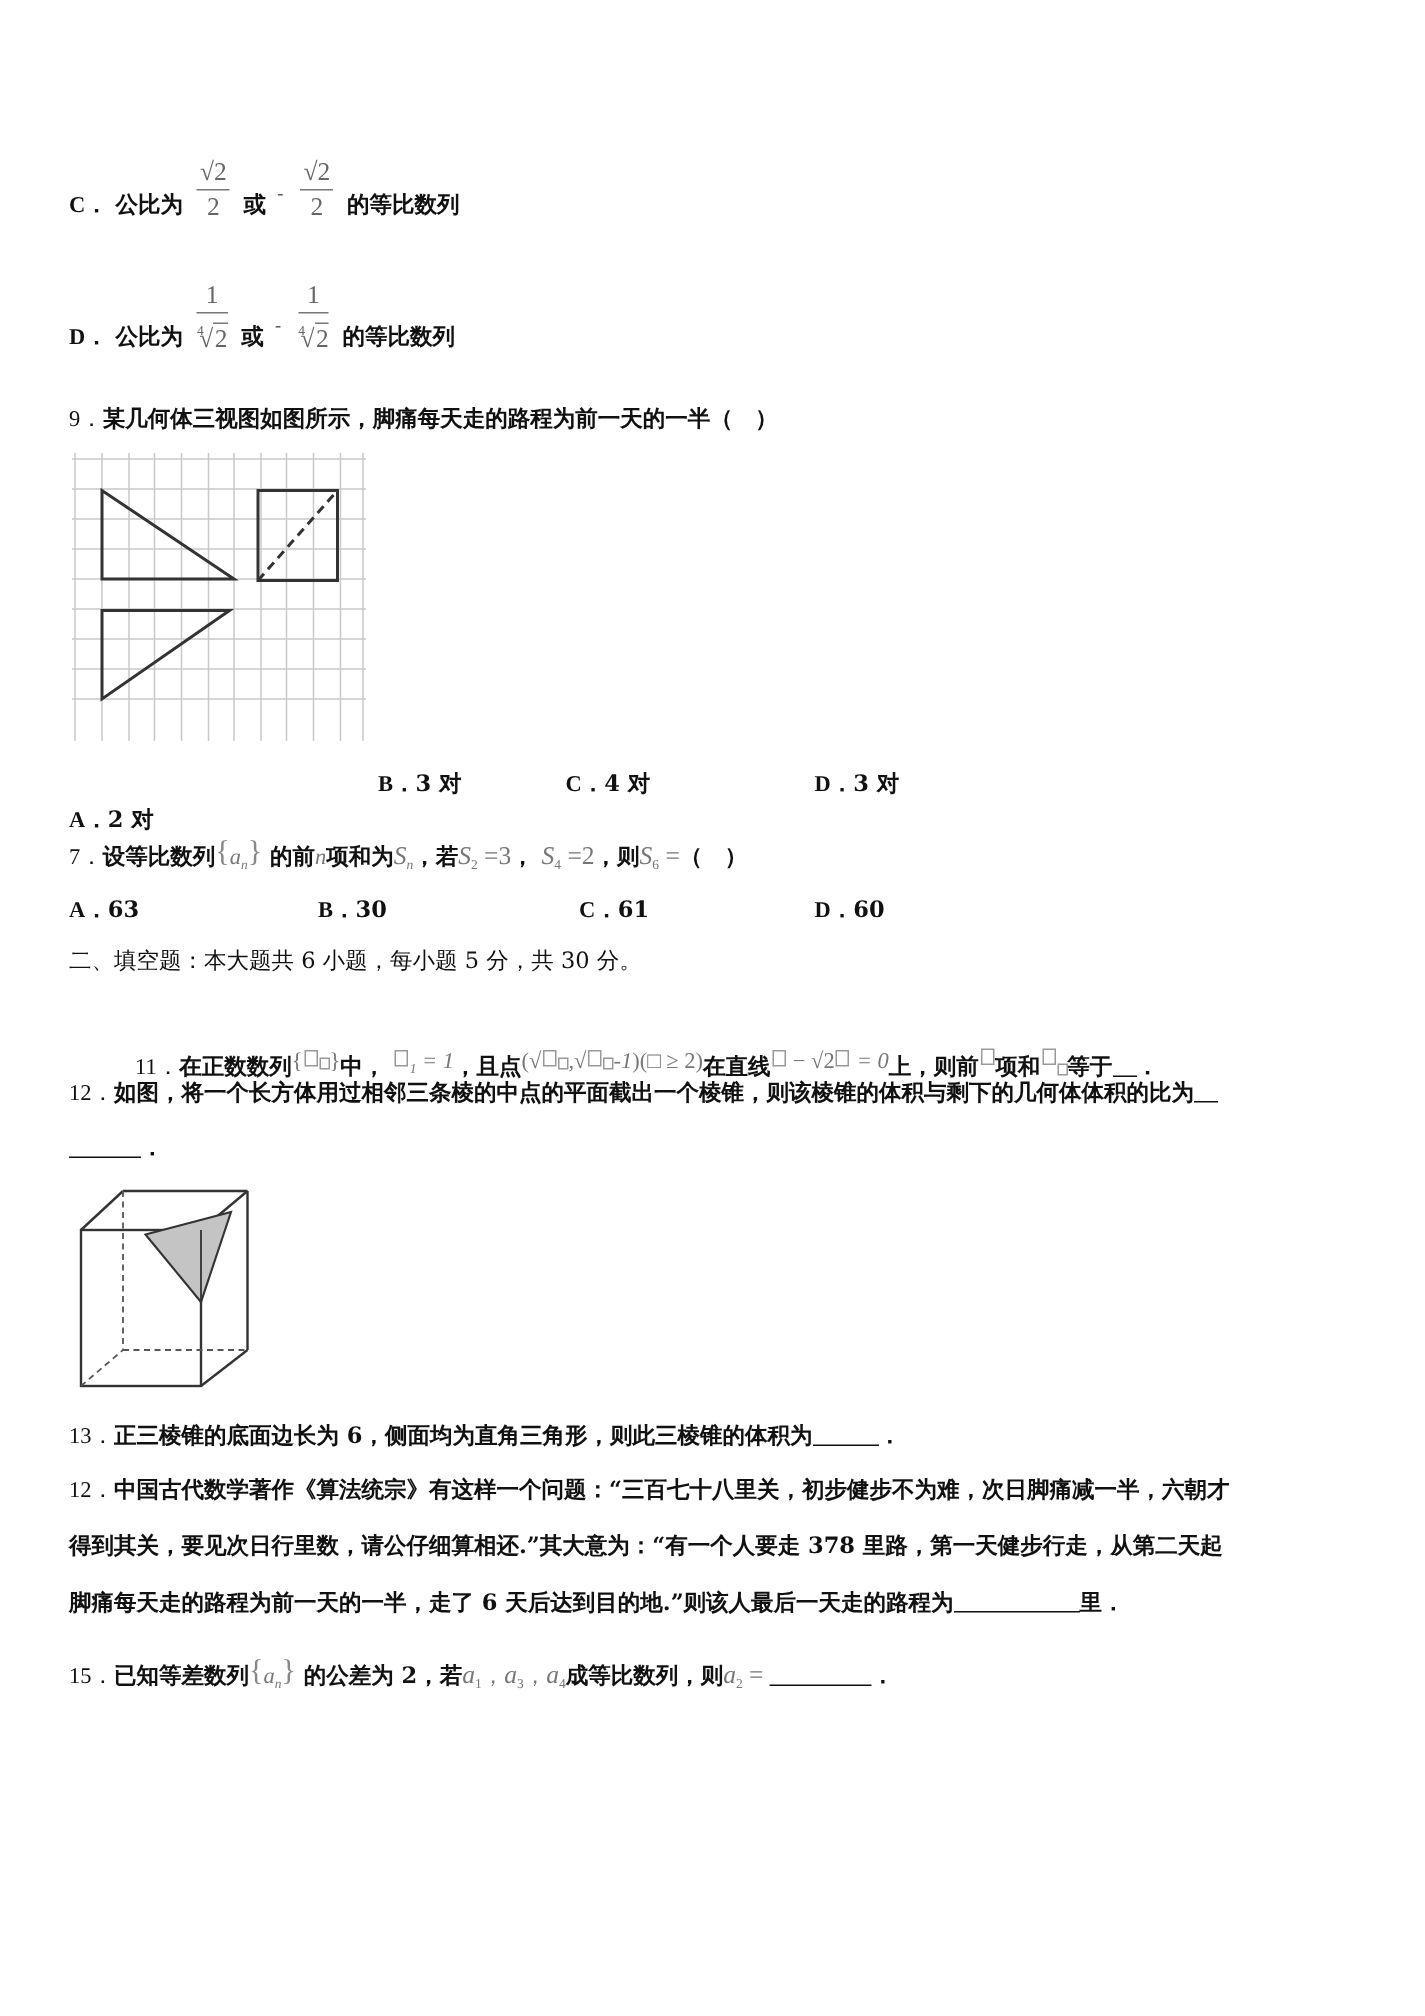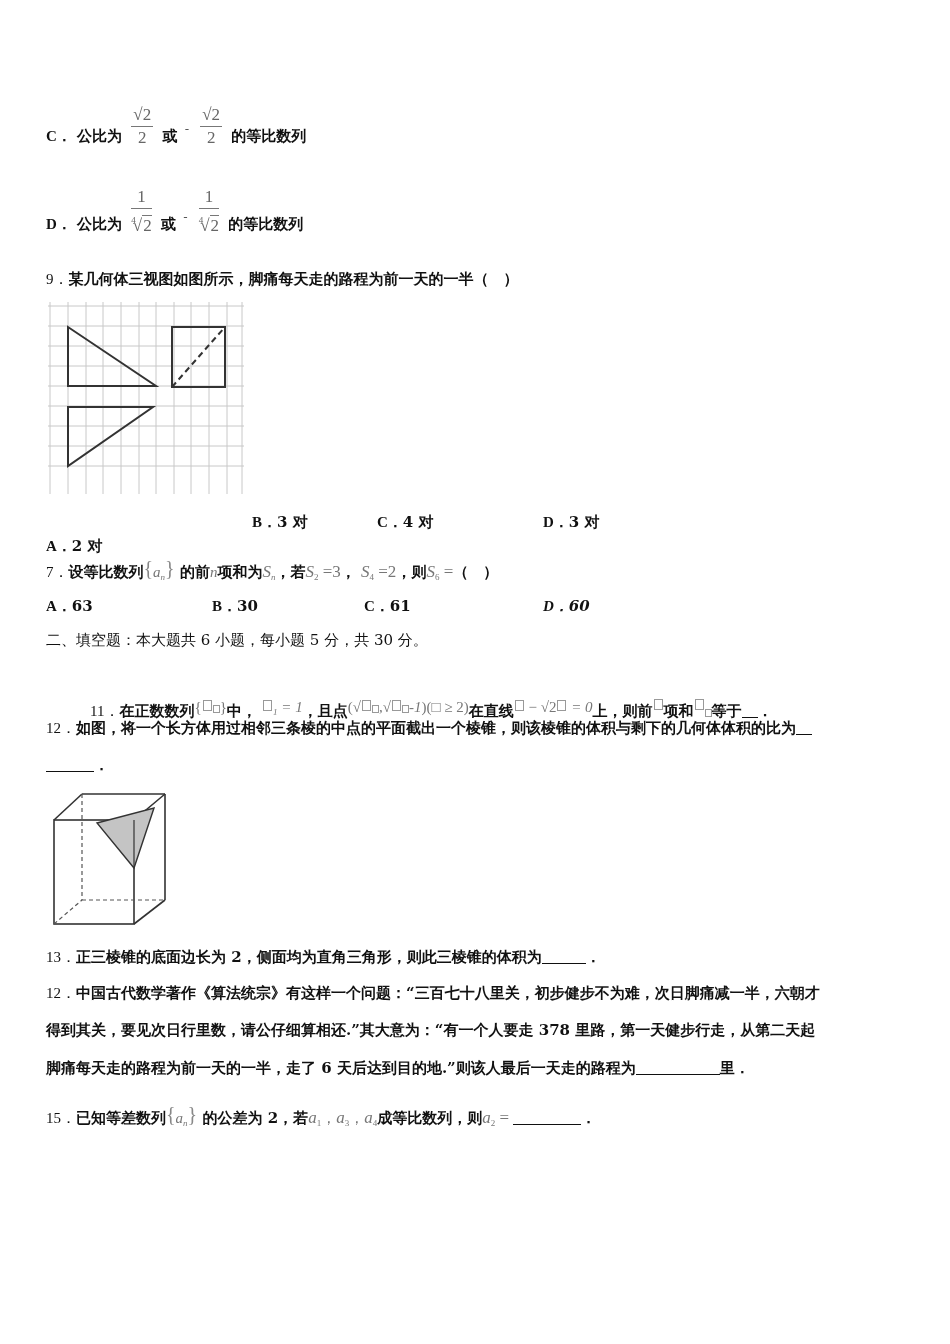--- a/index.html
+++ b/index.html
@@ -106,22 +106,22 @@
 
 <div class="line" style="left:46px; top:557px;">
   <span class="num">7．</span><span>设等比数列</span><span class="brace">{</span><span class="math">a</span><span class="math small-sub">n</span><span class="brace">}</span>
   <span>的前</span><span class="math">n</span><span>项和为</span><span class="math" style="font-size:17px;">S</span><span class="math small-sub">n</span><span>，若</span><span class="math" style="font-size:17px;">S</span><span class="math-up small-sub">2</span><span class="math-up" style="font-size:17px;"> =3</span><span>，</span>
   <span class="math" style="font-size:17px;">S</span><span class="math-up small-sub">4</span><span class="math-up" style="font-size:17px;"> =2</span><span>，则</span><span class="math" style="font-size:17px;">S</span><span class="math-up small-sub">6</span><span class="math-up" style="font-size:17px;"> =</span><span>（　）</span>
 </div>
 
 <div class="line" style="left:46px; top:597px;">
   <span class="abs" style="left:0;"><span class="opt-label">A．</span><span>63</span></span>
   <span class="abs" style="left:166px;"><span class="opt-label">B．</span><span>30</span></span>
-  <span class="abs" style="left:318px;text-align:right;"><span class="opt-label">C．</span><span>61</span></span>
-  <span class="abs" style="left:497px;font-style:italic;"><span class="opt-label">D．</span><span>60</span></span>
+  <span class="abs" style="left:340px;text-align:right;"><span class="opt-label">C．</span><span>61</span></span>
+  <span class="abs" style="left:497px;"><span class="opt-label">D．</span><span>60</span></span>
 </div>
 
 <div class="line" style="left:46px; top:631px; font-weight:normal;">
   <span>二、填空题：本大题共 6 小题，每小题 5 分，共 30 分。</span>
 </div>
 
 <div class="line" style="left:46px; top:699px;margin-left:44px;">
   <span class="num">11．</span><span>在正数数列</span><span class="math-up" style="vertical-align:4px;">{<span class="ph"></span><span class="ph-s"></span>}</span><span>中，</span>
   <span class="math" style="vertical-align:4px;"><span class="ph"></span><span class="small-sub">1</span> <span>= 1</span></span><span>，且点</span><span class="math-up" style="vertical-align:4px;">(√<span class="ph"></span><span class="ph-s"></span>,√<span class="ph"></span><span class="ph-s"></span><i>-1</i>)</span><span class="math-up" style="vertical-align:4px;">(□ ≥ 2)</span><span>在直线</span><span class="math-up" style="vertical-align:4px;"><span class="ph"></span><span> − √2</span><span class="ph"></span><i> = 0</i></span><span>上，则前</span><span class="ph" style="vertical-align:6px;"></span><span>项和</span><span class="ph" style="vertical-align:6px;"></span><span class="ph-s"></span><span>等于</span><span class="blank" style="width:16px;"></span><span>．</span>
 </div>
@@ -152,21 +152,21 @@
       <line x1="34" y1="110" x2="117" y2="110"></line>
       <line x1="6" y1="134" x2="34" y2="110"></line>
     </g>
 
     <polygon points="49,33 106,18 86,78" fill="#c4c4c4" stroke="#333" stroke-width="1.4"></polygon>
     <line x1="86" y1="30" x2="86" y2="78" stroke="#333" stroke-width="1.2"></line>
   </svg>
 </div>
 
 <div class="line" style="left:46px; top:948px;">
-  <span class="num">13．</span><span>正三棱锥的底面边长为 2，侧面均为直角三角形，则此三棱锥的体积为</span><span class="blank" style="width:44px;"></span><span>．</span>
+  <span class="num">13．</span><span>正三棱锥的底面边长为 6，侧面均为直角三角形，则此三棱锥的体积为</span><span class="blank" style="width:44px;"></span><span>．</span>
 </div>
 
 <div class="line" style="left:46px; top:984px;">
   <span class="num">12．</span><span>中国古代数学著作《算法统宗》有这样一个问题：“三百七十八里关，初步健步不为难，次日脚痛减一半，六朝才</span>
 </div>
 <div class="line" style="left:46px; top:1021px;">
   <span>得到其关，要见次日行里数，请公仔细算相还.”其大意为：“有一个人要走 378 里路，第一天健步行走，从第二天起</span>
 </div>
 <div class="line" style="left:46px; top:1059px;">
   <span>脚痛每天走的路程为前一天的一半，走了 6 天后达到目的地.”则该人最后一天走的路程为</span><span class="blank" style="width:84px;"></span><span>里．</span>

